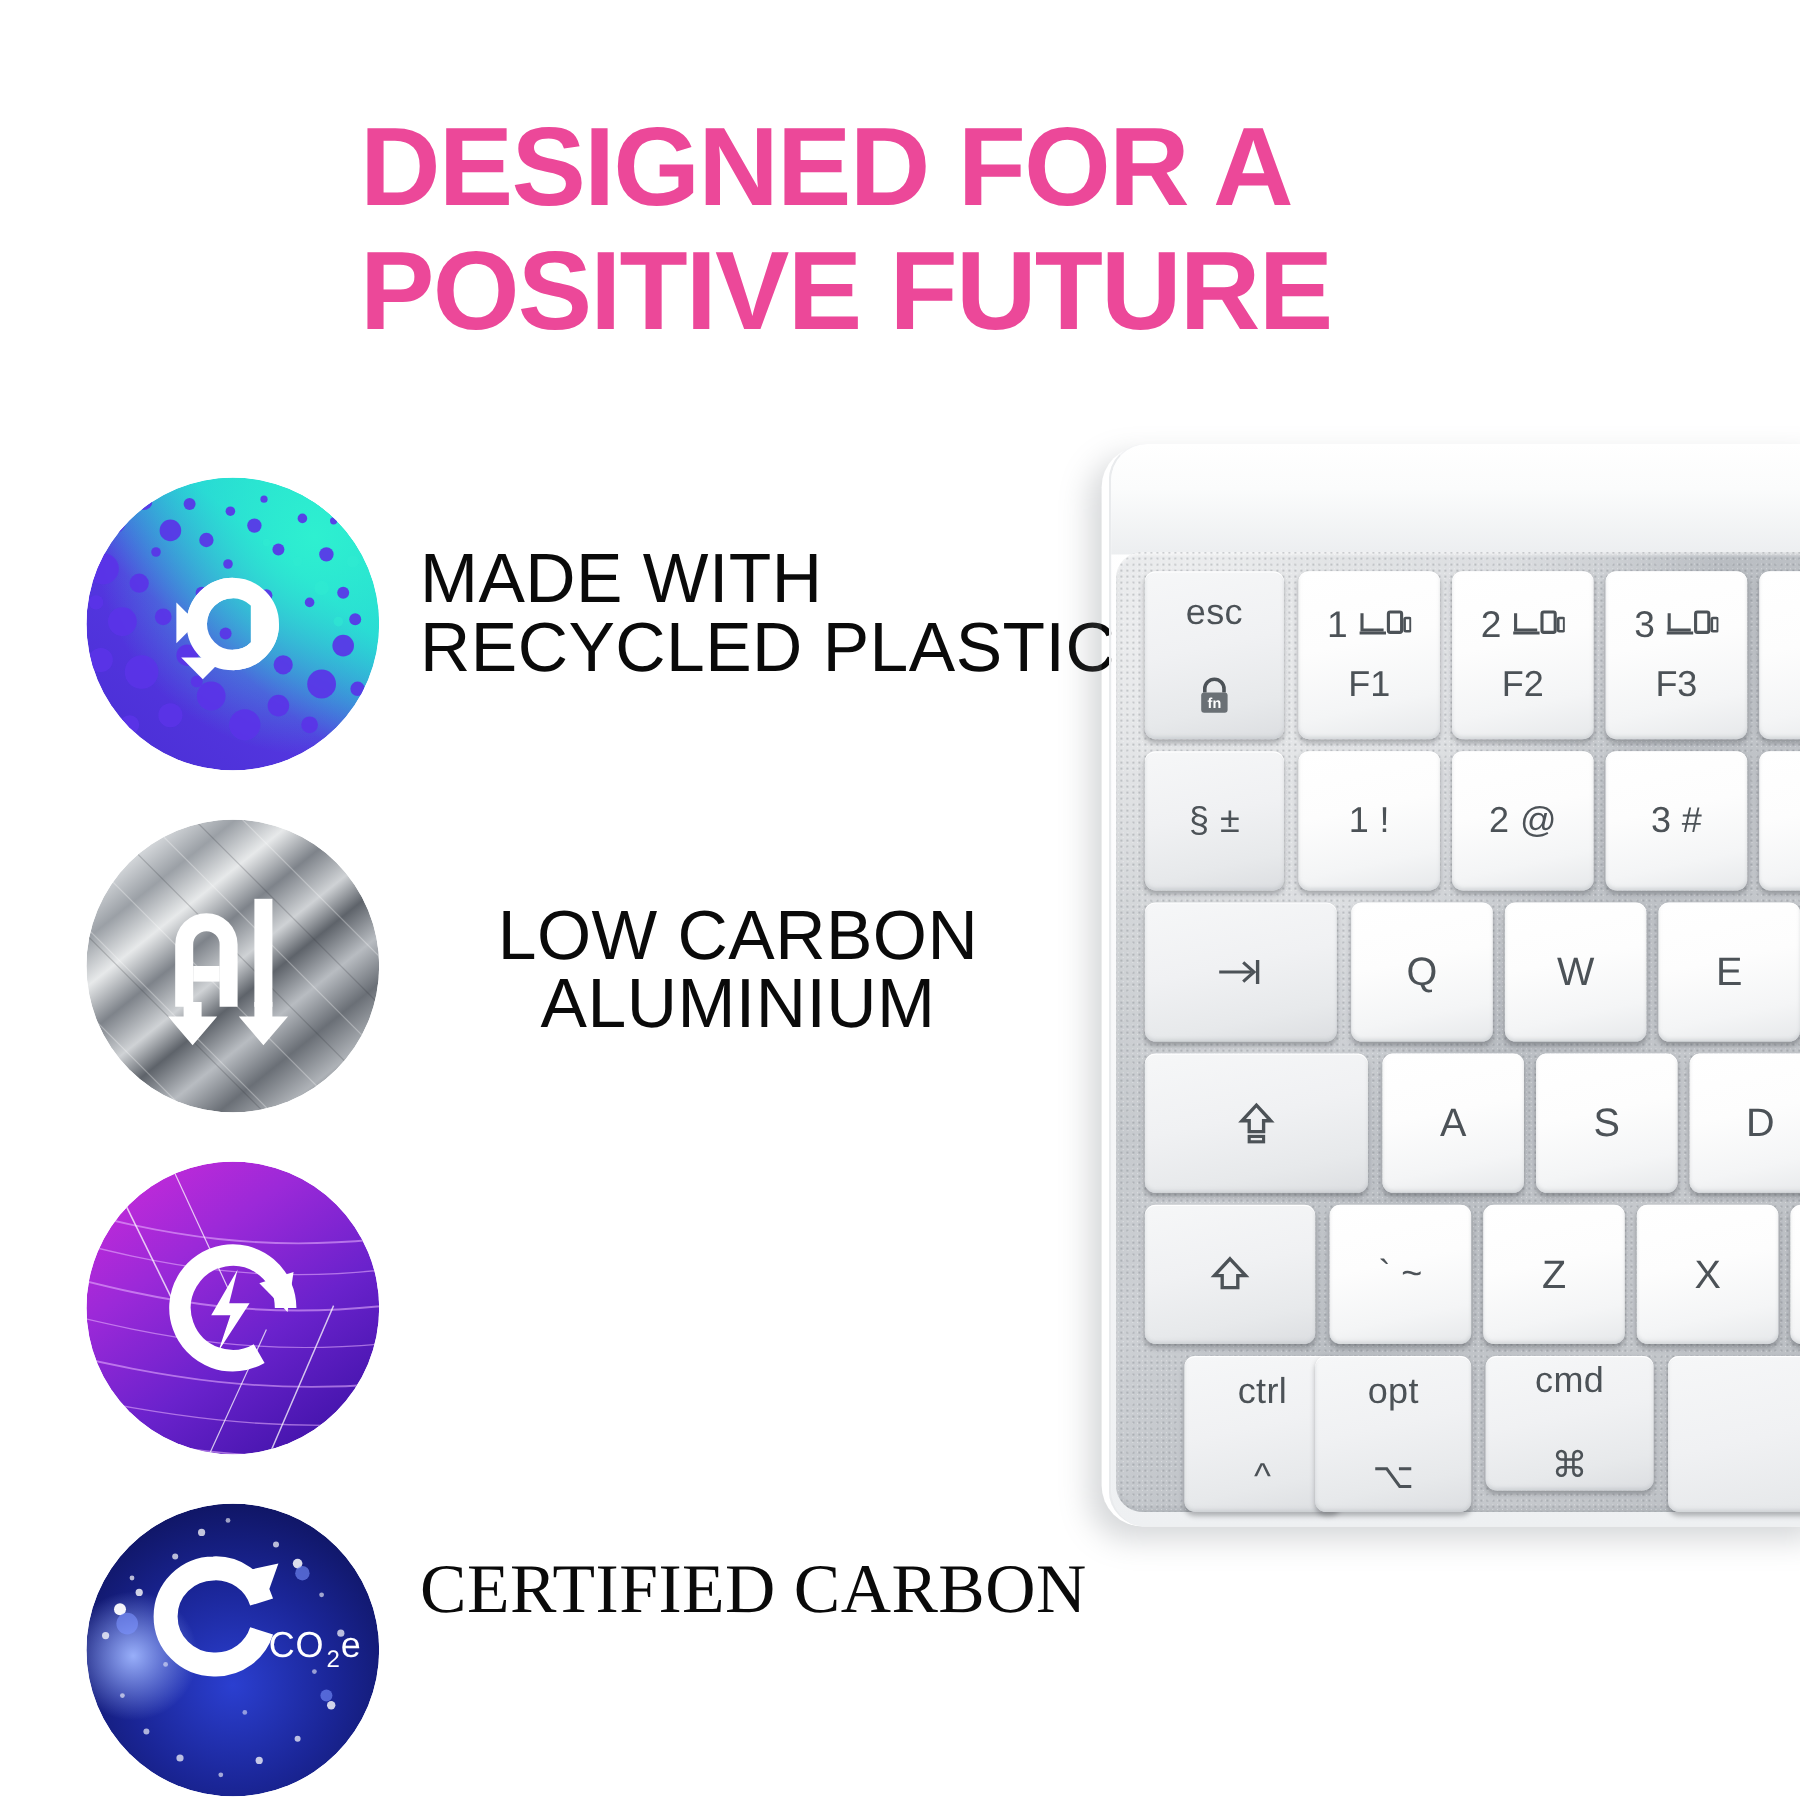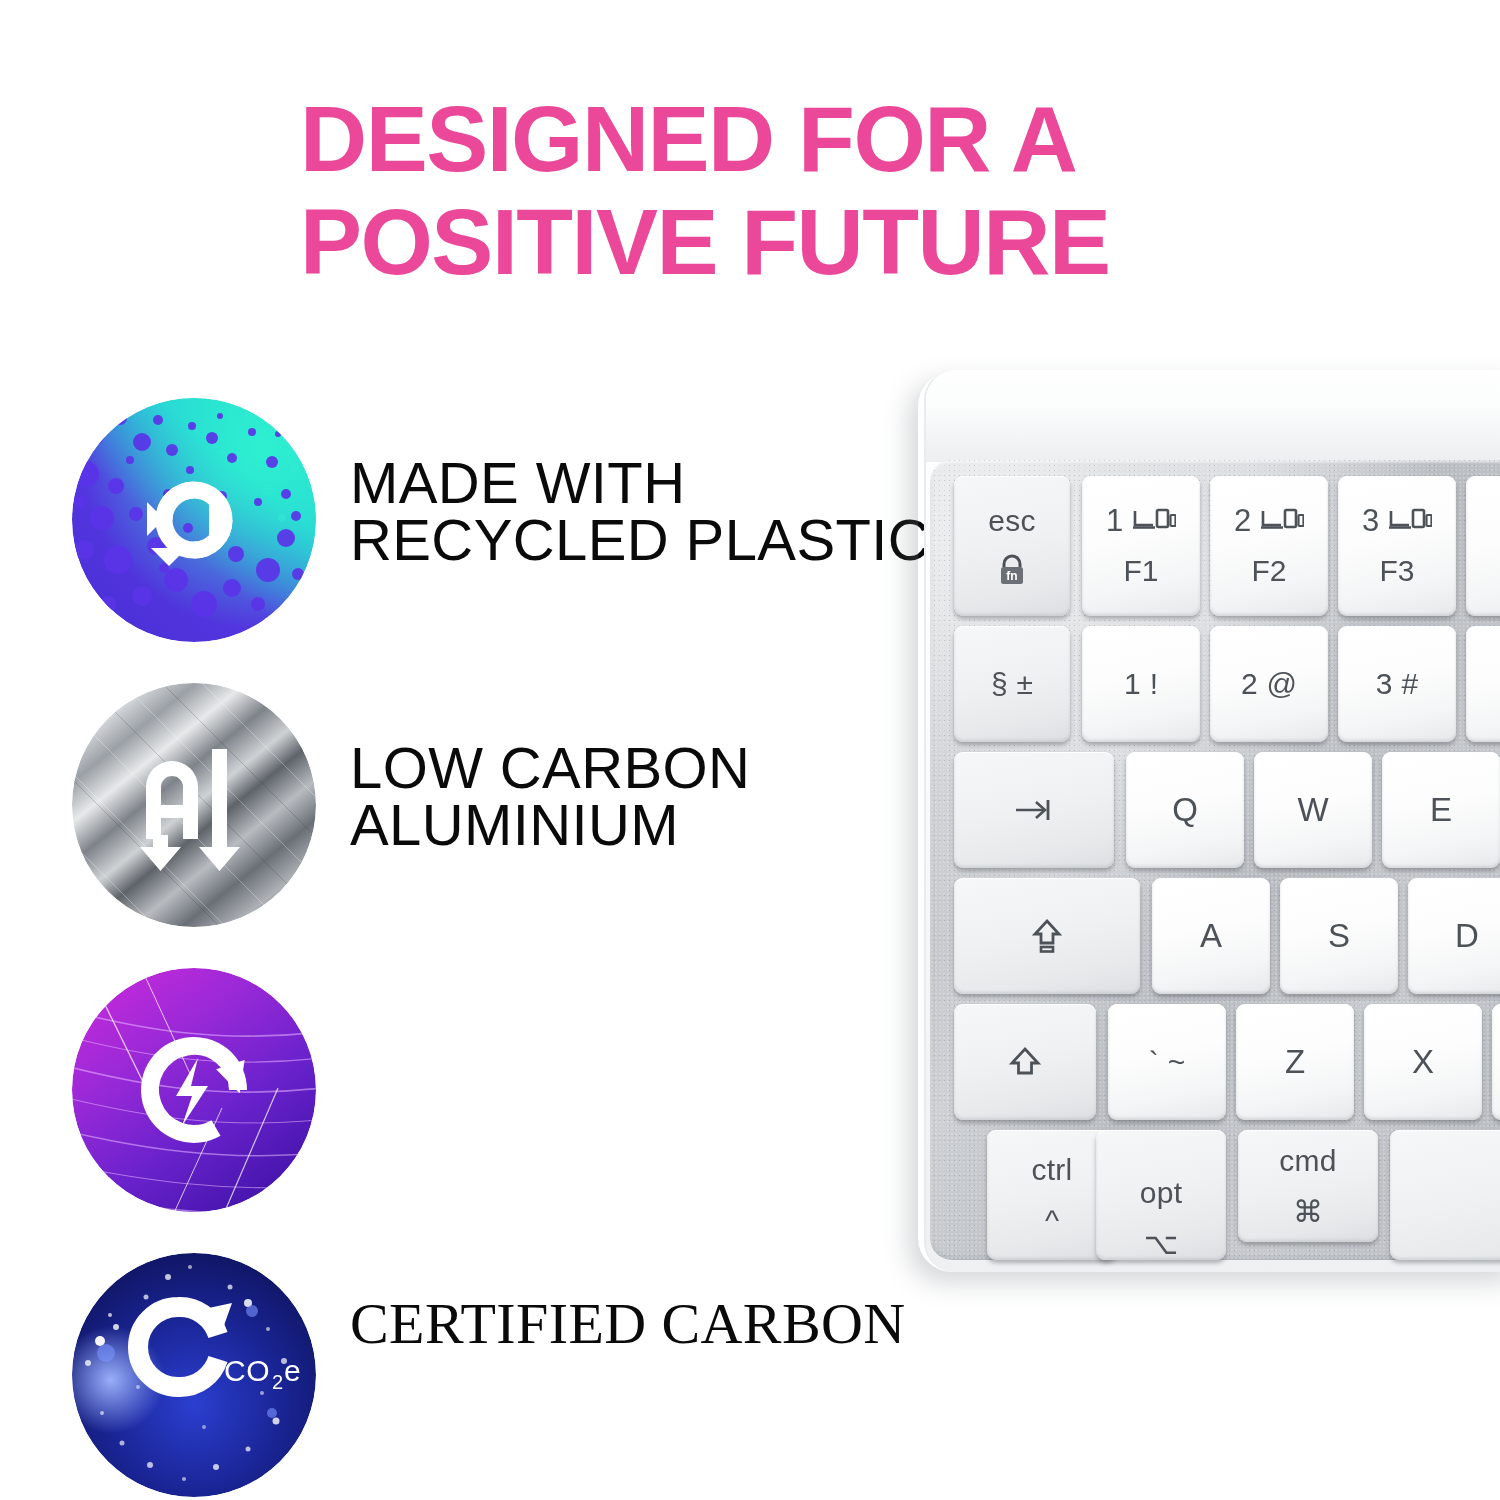--- a/index.html
+++ b/index.html
@@ -65,21 +65,21 @@
     font-size: 58px;
     line-height: 57px;
     letter-spacing: 0.4px;
     color: #0a0a0a;
     text-transform: uppercase;
   }
   .feature-label .ln { display: block; white-space: nowrap; }
 
   
   .feature.f1 .feature-label { top: 56px; }
-  .feature.f2 .feature-label { top: 56px; }
+  .feature.f2 .feature-label { top: 68px; text-align: center; }
   .feature.f3 .feature-label { top: 58px; }
   .feature.f4 .feature-label { top: 42px; font-family: Liberation Serif, serif; }
 
   
   .keyboard-wrap {
     position: absolute;
     left: 910px;
     top: 362px;
     width: 600px;
     height: 910px;
@@ -161,20 +161,21 @@
     color: #4c5257;
     font-family: "Liberation Sans", sans-serif;
     display: flex;
     flex-direction: column;
     align-items: center;
     justify-content: center;
     overflow: hidden;
   }
   .key.mod {
     background: linear-gradient(168deg,#f6f7f8 0%,#f0f1f3 45%,#e7e9eb 78%,#dcdee1 100%);
+    gap: 20px;
   }
   .key .k-top {
     font-size: 30px;
     line-height: 34px;
     display: flex;
     align-items: center;
     gap: 9px;
   }
   .key .k-word {
     font-size: 30px;
@@ -605,21 +606,21 @@
     </div>
     <div class="key" style="left:410px; top:528px; width:118px; height:116px;">
       <span class="k-letter">X</span>
     </div>
     <div class="key" style="left:538px; top:528px; width:118px; height:116px;"></div>
 
     <div class="key mod" style="left:0px; top:654px; width:130px; height:130px;margin-left:33px;">
       <span class="k-word">ctrl</span>
       <span class="k-glyph" style="margin-top:18px;">^</span>
     </div>
-    <div class="key mod" style="left:142px; top:654px; width:130px; height:130px;justify-content:flex-end;">
+    <div class="key mod" style="left:142px; top:654px; width:130px; height:130px;">
       <span class="k-word">opt</span>
       <span class="k-glyph" style="margin-top:18px;">⌥</span>
     </div>
     <div class="key mod" style="left:284px; top:654px; width:140px; height:112px;">
       <span class="k-word">cmd</span>
       <span class="k-glyph" style="margin-top:18px;">⌘</span>
     </div>
     <div class="key mod" style="left:436px; top:654px; width:260px; height:130px;"></div>
 
   </div>

